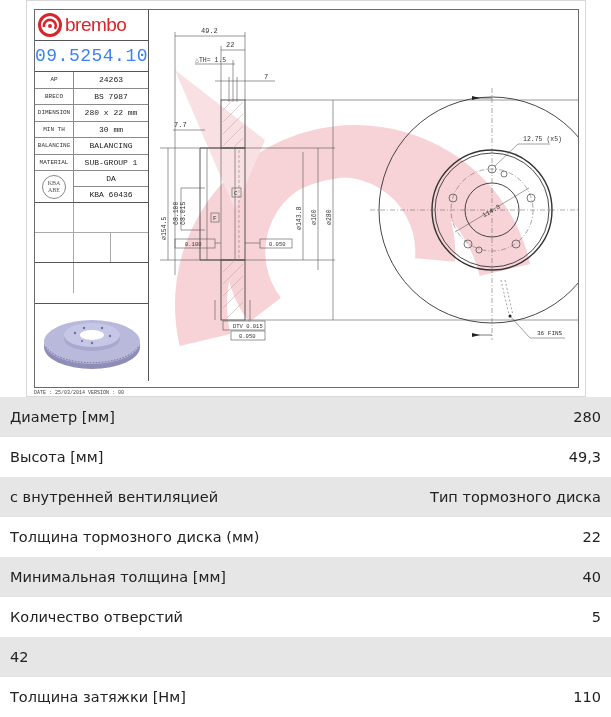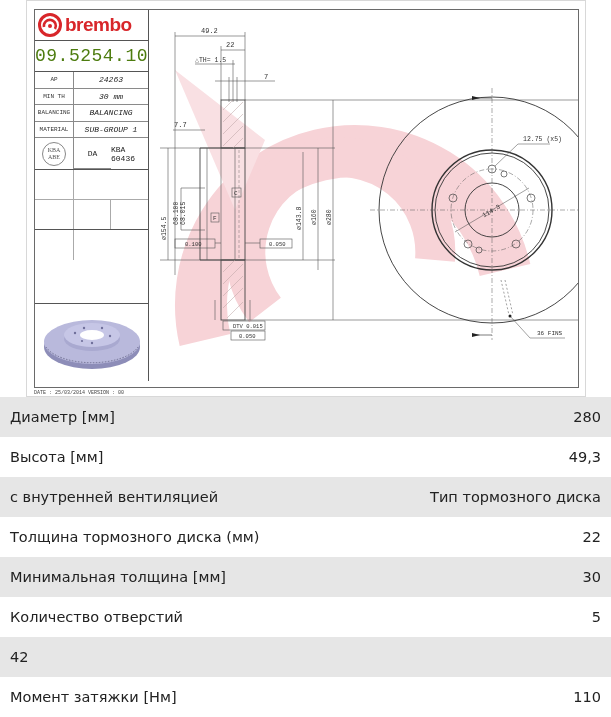--- a/index.html
+++ b/index.html
@@ -16,40 +16,40 @@
     .watermark { position: absolute; left: 0; top: 0; width: 545px; height: 379px; }
 
     .spec-block {
       position: absolute; left: 0; top: 0; width: 113px; height: 293px;
       border-right: 1px solid #555; border-bottom: 1px solid #555; background: #fff;
     }
     .brand-row {
       height: 30px; border-bottom: 1px solid #555; display: flex; align-items: center; gap: 3px; padding-left: 3px;
     }
     .brand-logo-icon { width: 24px; height: 24px; }
-    .brand-name { color: #d8262a; font-weight: bold; font-size: 19px; letter-spacing: -0.5px; font-family: "Liberation Sans", sans-serif; }
+    .brand-name { color: #d8262a; font-weight: normal; font-size: 19px; letter-spacing: -0.5px; font-family: "Liberation Sans", sans-serif; }
     .partno-row {
       height: 30px; border-bottom: 1px solid #555; display: flex; align-items: center; justify-content: center;
-      font-family: "Liberation Mono", monospace; font-size: 18px; color: #4d7c0f; letter-spacing: 0.5px;
+      font-family: "Liberation Mono", monospace; font-size: 18px; color: #3b82f6; letter-spacing: 0.5px;
     }
     .spec-row { display: flex; height: 15.5px; border-bottom: 1px solid #8a8a8a; }
     .spec-key {
       width: 38px; border-right: 1px solid #8a8a8a; font-family: "Liberation Mono", monospace; font-size: 6px;
       display: flex; align-items: center; justify-content: center; color: #333; white-space: nowrap;
     }
     .spec-val {
-      flex: 1; font-family: "Liberation Mono", monospace; font-size: 8px; display: flex; align-items: center; justify-content: center; color: #222; font-style: italic;
+      flex: 1; font-family: "Liberation Mono", monospace; font-size: 8px; display: flex; align-items: center; justify-content: center; color: #222;
     }
     .kba-row { display: flex; height: 31px; border-bottom: 1px solid #555; }
     .kba-badge-cell { width: 38px; border-right: 1px solid #8a8a8a; display: flex; align-items: center; justify-content: center; }
     .kba-badge {
       width: 22px; height: 22px; border: 1px solid #888; border-radius: 50%; font-family: "Liberation Serif", serif;
       font-size: 6px; line-height: 7px; text-align: center; display: flex; flex-direction: column; justify-content: center; color: #555;
     }
-    .kba-vals { flex: 1; display: flex; flex-direction: row; }
+    .kba-vals { flex: 1; display: flex; flex-direction: column; }
     .kba-vals div { flex: 1; display: flex; align-items: center; justify-content: center; font-family: "Liberation Mono", monospace; font-size: 8px; color: #222; }
     .kba-vals div:first-child { border-bottom: 1px solid #8a8a8a; }
     .blank-grid { position: relative; height: 90px; }
     .blank-grid .gl { position: absolute; background: #aaa; }
     .photo-box {
       position: absolute; left: 0; top: 293px; width: 113px; height: 78px; border-right: 1px solid #555;
       display: flex; align-items: center; justify-content: center;
     }
     .date-line {
       position: absolute; left: 7px; top: 389px; font-family: "Liberation Mono", monospace; font-size: 5px; color: #444;
@@ -85,20 +85,28 @@
           <path d="M 6 14 A 6 6 0 1 1 17 16" fill="none" stroke="#d8262a" stroke-width="2.6"></path>
           <circle cx="12" cy="13" r="2" fill="#d8262a"></circle>
         </svg>
         <span class="brand-name">brembo</span>
       </div>
       <div class="partno-row">09.5254.10</div>
 
       <div class="spec-row">
         <div class="spec-key">AP</div>
         <div class="spec-val">24263</div>
+      </div>
+      <div class="spec-row">
+        <div class="spec-key">BRECO</div>
+        <div class="spec-val">BS 7987</div>
+      </div>
+      <div class="spec-row">
+        <div class="spec-key">DIMENSION</div>
+        <div class="spec-val">280 x 22 mm</div>
       </div>
       <div class="spec-row">
         <div class="spec-key">MIN TH</div>
         <div class="spec-val">30 mm</div>
       </div>
       <div class="spec-row">
         <div class="spec-key">BALANCING</div>
         <div class="spec-val">BALANCING</div>
       </div>
       <div class="spec-row">
@@ -283,26 +291,26 @@
   <div class="spec-table-row">
     <span>с внутренней вентиляцией</span>
     <span>Тип тормозного диска</span>
   </div>
   <div class="spec-table-row">
     <span>Толщина тормозного диска (мм)</span>
     <span>22</span>
   </div>
   <div class="spec-table-row">
     <span>Минимальная толщина [мм]</span>
-    <span>30</span>
+    <span>40</span>
   </div>
   <div class="spec-table-row">
     <span>Количество отверстий</span>
     <span>5</span>
   </div>
   <div class="spec-table-row">
     <span>42</span>
   </div>
   <div class="spec-table-row">
-    <span>Момент затяжки [Нм]</span>
+    <span>Толщина затяжки [Нм]</span>
     <span>110</span>
   </div>
 </div>
 
 </body></html>

